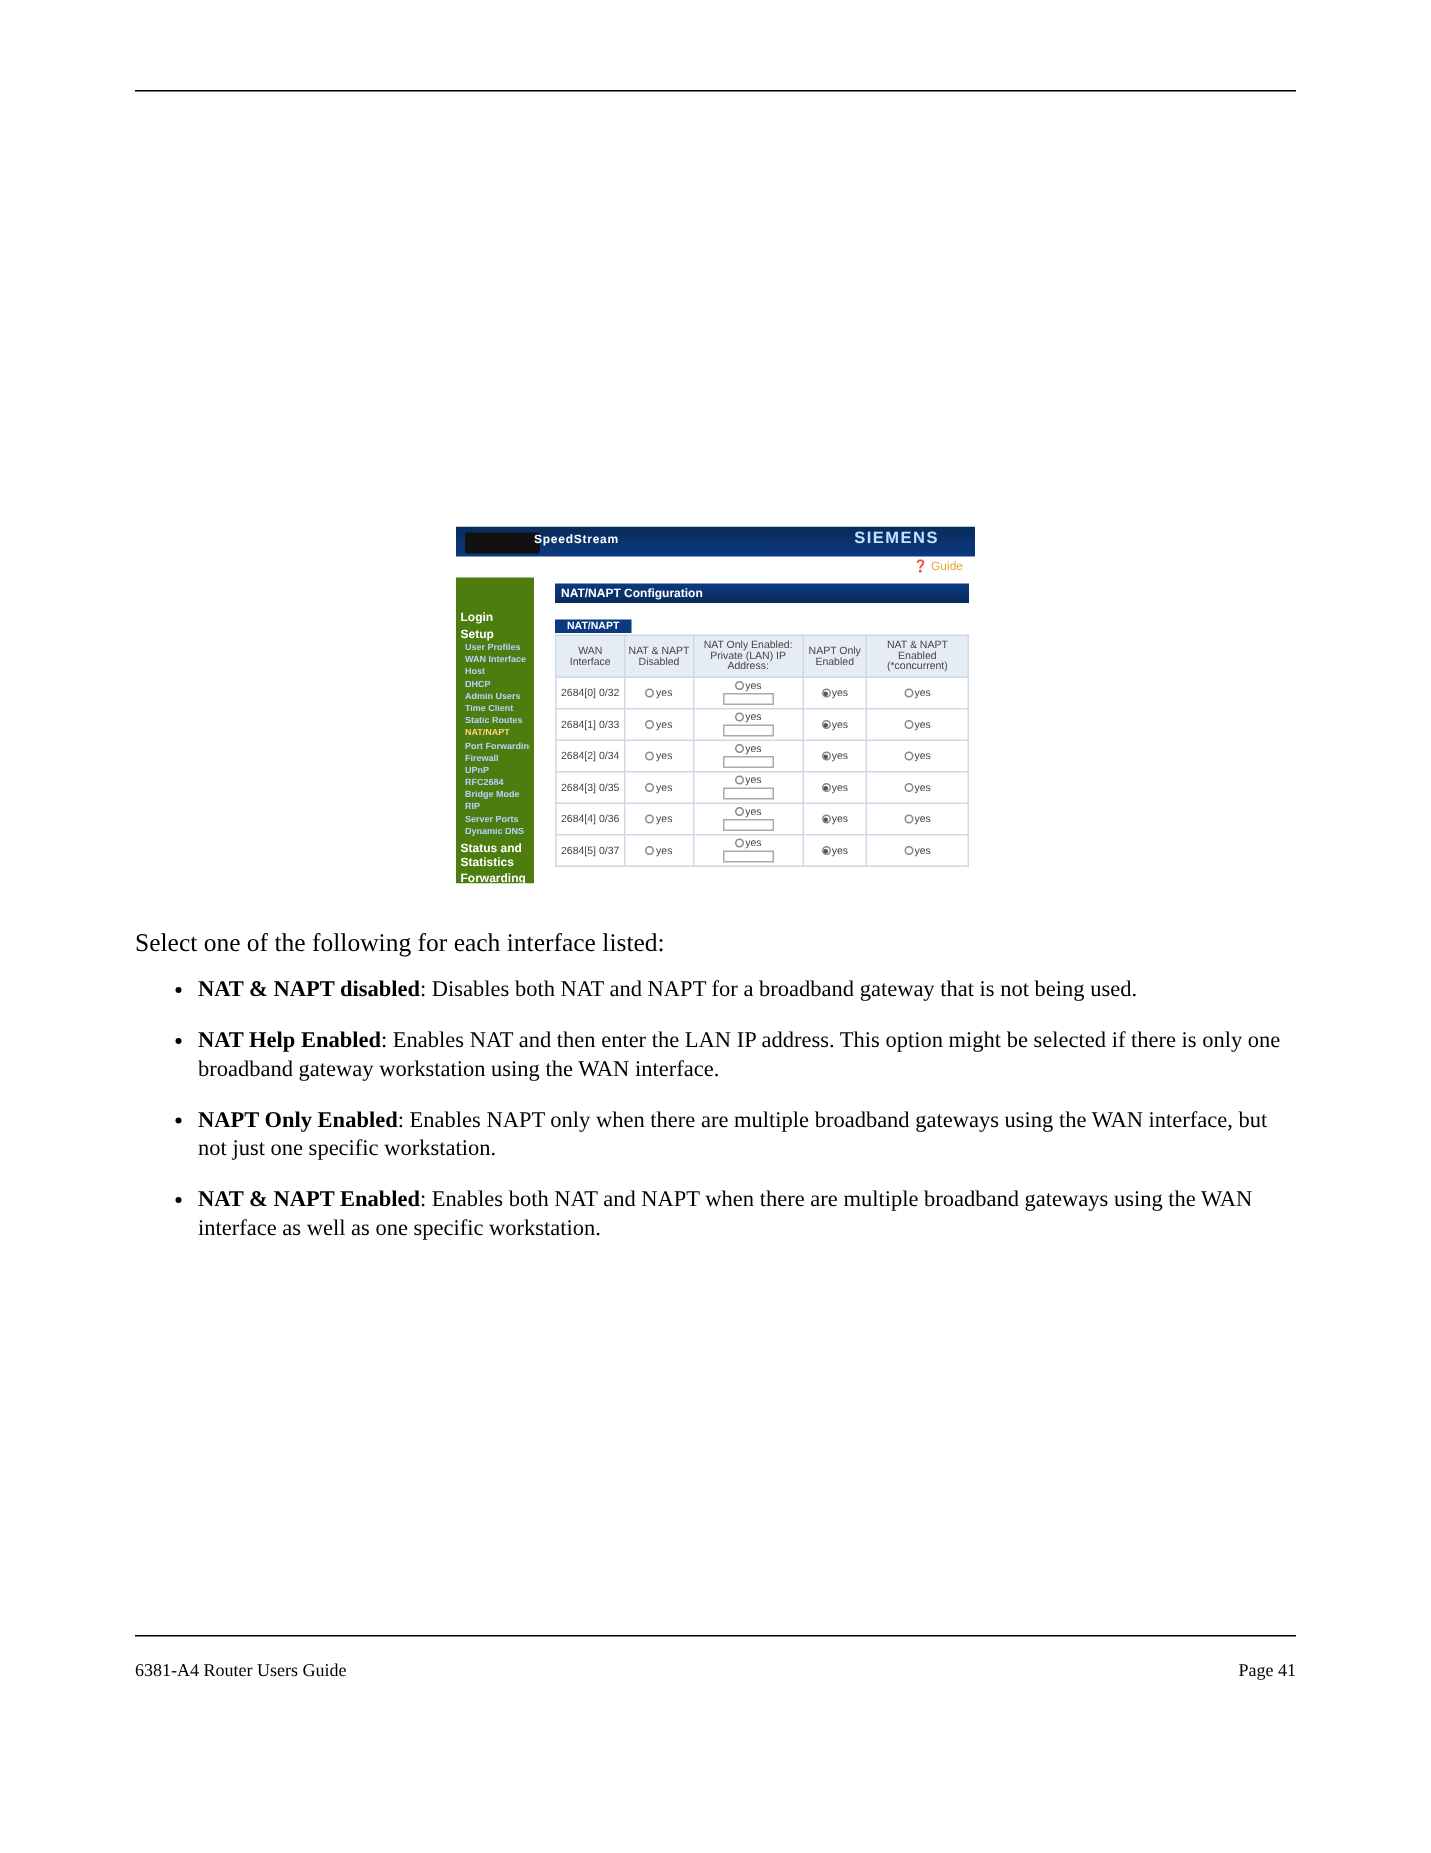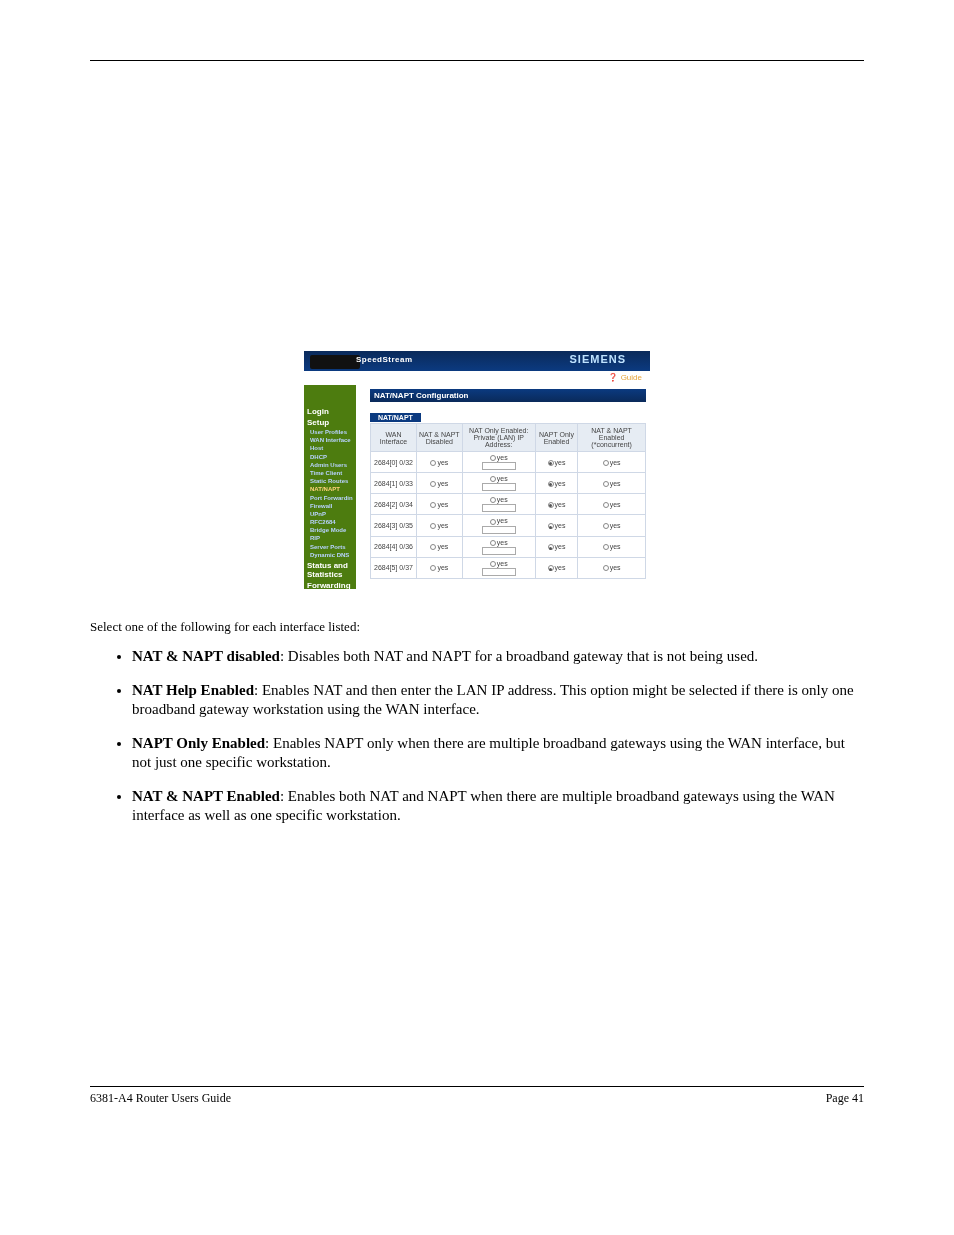--- a/index.html
+++ b/index.html
@@ -79,27 +79,27 @@
   }
   table.cfg td {
     border: 1px solid #cfd8e6; text-align: center; padding: 2px;
     white-space: nowrap;
   }
   .rad { display:inline-block; width:6px; height:6px; border:1px solid #888; border-radius:50%; vertical-align:middle; margin-right:1px; background:#fff; }
   .rad.sel::after { content:""; display:block; width:3px; height:3px; margin:1.5px auto 0; background:#555; border-radius:50%; }
   .ipbox { display:inline-block; width:34px; height:8px; border:1px solid #aaa; background:#fff; vertical-align:middle; margin-top:1px; }
 
   
-  .lead { margin: 0 0 12px 0; font-size: 13px; }
+  .lead { margin: 0 0 12px 0; font-size: 17px; }
   ul.opts { list-style: disc; margin: 0 0 0 26px; }
   ul.opts li { margin: 8px 0 14px 16px; line-height: 1.3; }
   .label { font-weight: bold; }
 
   .foot-rule { border-top: 1px solid #000; margin-top: 260px; }
-  .foot-area { display:flex; justify-content:space-between; font-size: 12px; margin-top:4px; font-family:"Times New Roman",serif;gap:12px; }
+  .foot-area { display:flex; justify-content:space-between; font-size: 12px; margin-top:15px; font-family:"Times New Roman",serif;gap:12px; }
 </style>
 </head>
 <body>
 
 <div class="hr-top"></div>
 
 <div class="shot">
   <div class="shot-band"></div>
   <div class="shot-router"></div>
   <div class="shot-brand">SpeedStream</div>

